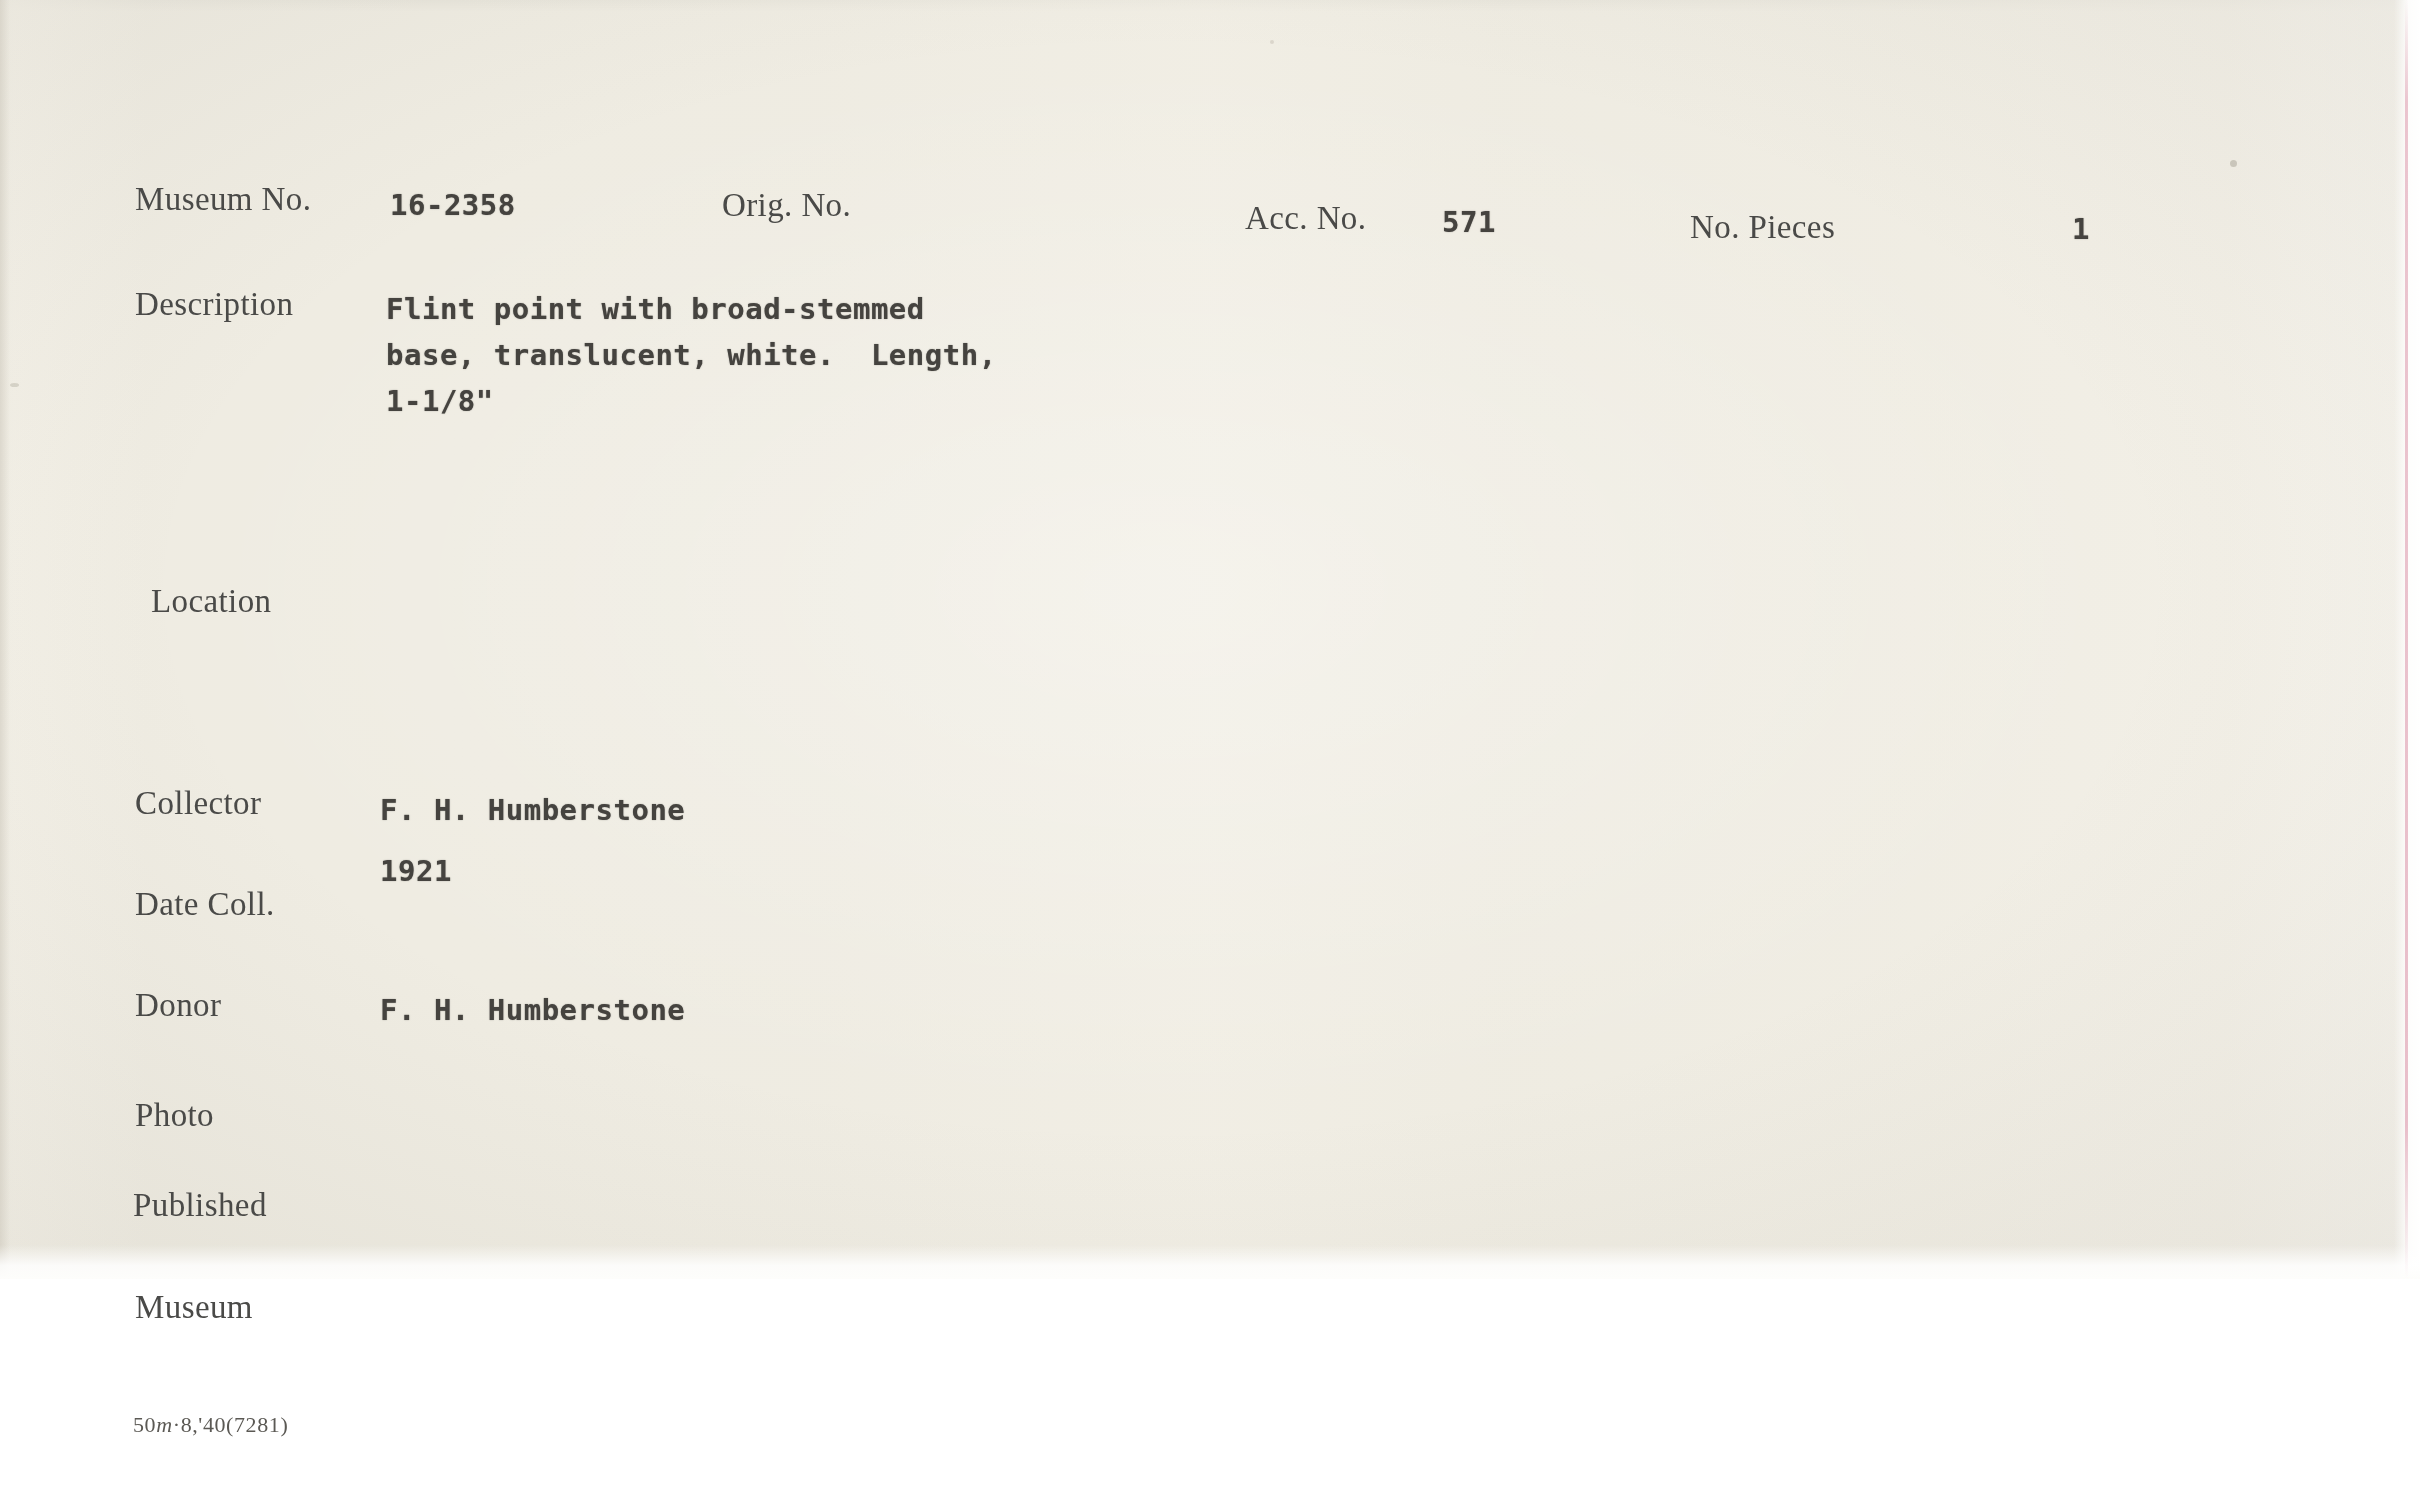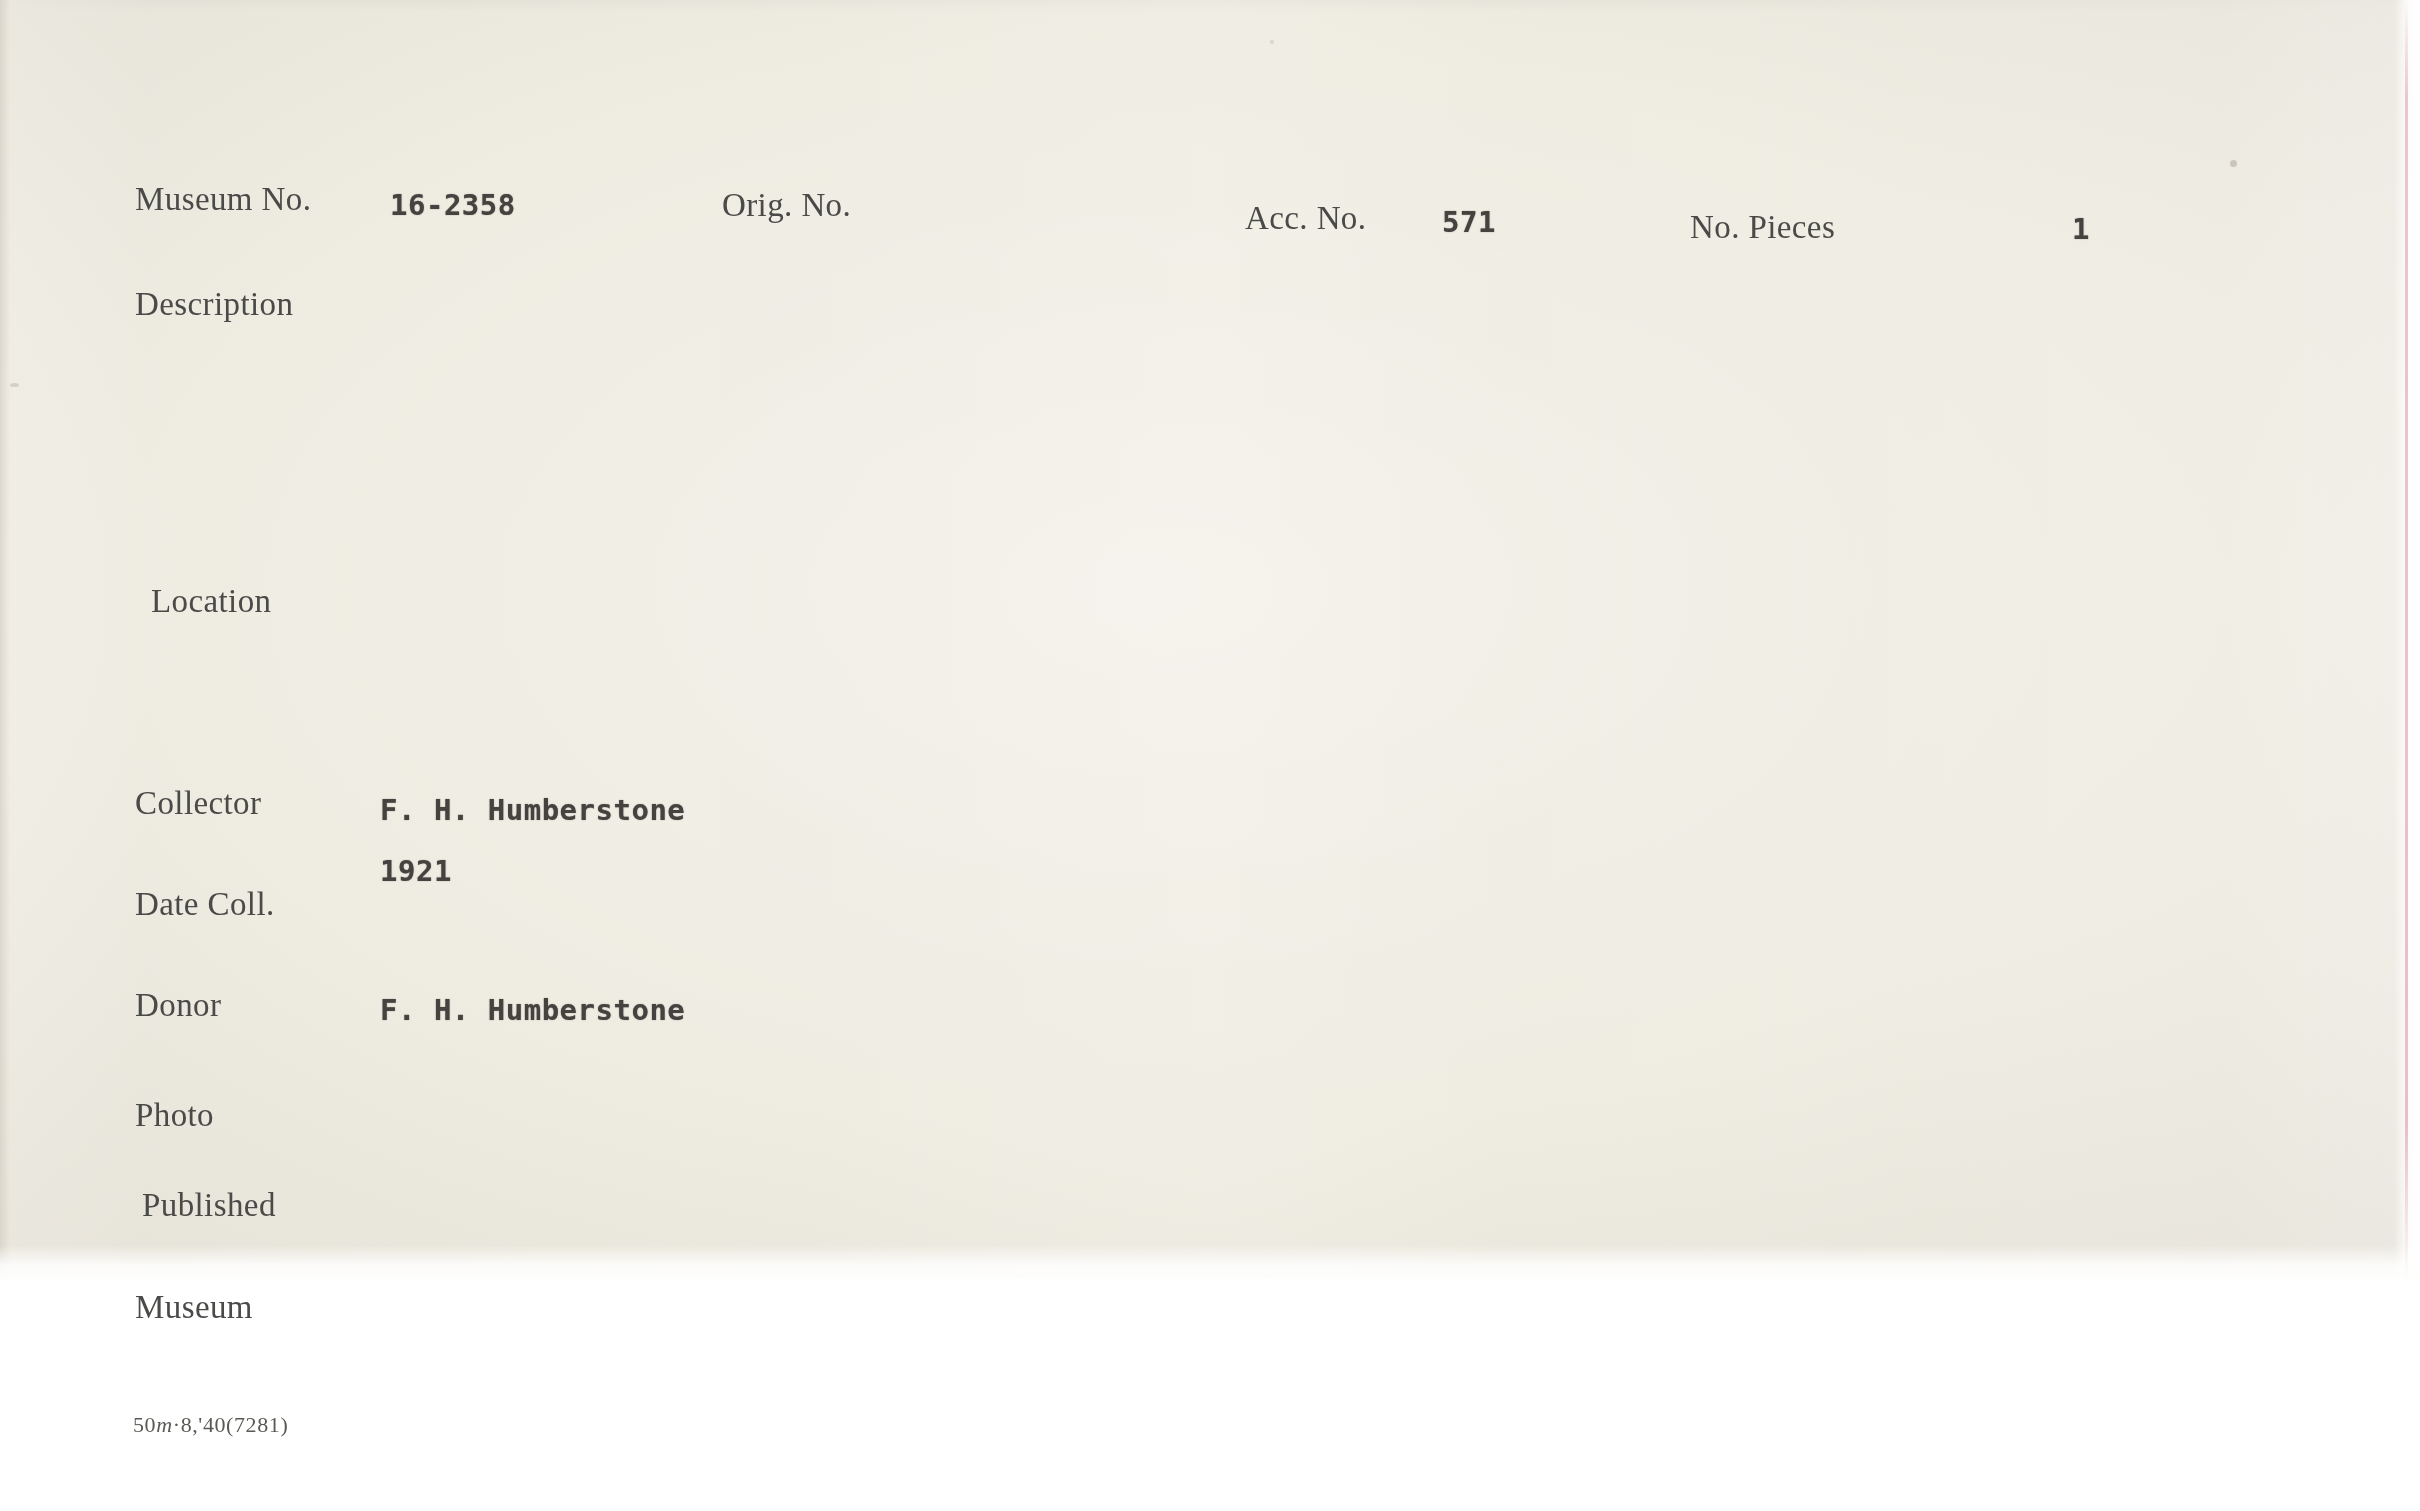--- a/index.html
+++ b/index.html
@@ -145,36 +145,39 @@
   <div class="printed" style="left:722px; top:187px;">Orig. No.</div>
   <div class="typed" style="left:945px; top:188px;"></div>
 
   <div class="printed" style="left:1245px; top:200px;">Acc. No.</div>
   <div class="typed" style="left:1442px; top:199px;">571</div>
 
   <div class="printed" style="left:1690px; top:209px;">No. Pieces</div>
   <div class="typed" style="left:2072px; top:206px;">1</div>
 
   <div class="printed" style="left:135px; top:286px;">Description</div>
+  <div class="typed" style="left:386px; top:286px;">Flint point with broad-stemmed
+base, translucent, white.  Length,
+1-1/8"</div>
 
   <div class="printed" style="left:135px; top:583px;margin-left:16px;">Location</div>
 
   <div class="printed" style="left:135px; top:785px;">Collector</div>
   <div class="typed" style="left:380px; top:787px;">F. H. Humberstone</div>
 
   <div class="printed" style="left:135px; top:886px;">Date Coll.</div>
   <div class="typed" style="left:380px; top:848px;">1921</div>
 
   <div class="printed" style="left:135px; top:987px;">Donor</div>
   <div class="typed" style="left:380px; top:987px;">F. H. Humberstone</div>
 
   <div class="printed" style="left:135px; top:1097px;">Photo</div>
   <div class="typed" style="left:380px; top:1089px;"></div>
 
-  <div class="printed" style="left:142px; top:1187px;text-align:center;">Published</div>
+  <div class="printed" style="left:133px; top:1187px;text-align:center;">Published</div>
   <div class="typed" style="left:380px; top:1187px;"></div>
 
   <div class="printed" style="left:135px; top:1289px;">Museum</div>
   <div class="typed" style="left:380px; top:1289px;"></div>
 
   <div class="footer-code" style="left:133px; top:1412px;">
     <span>50</span><span class="ital">m</span><span>·8,'40(7281)</span>
   </div>
 
 </div>

